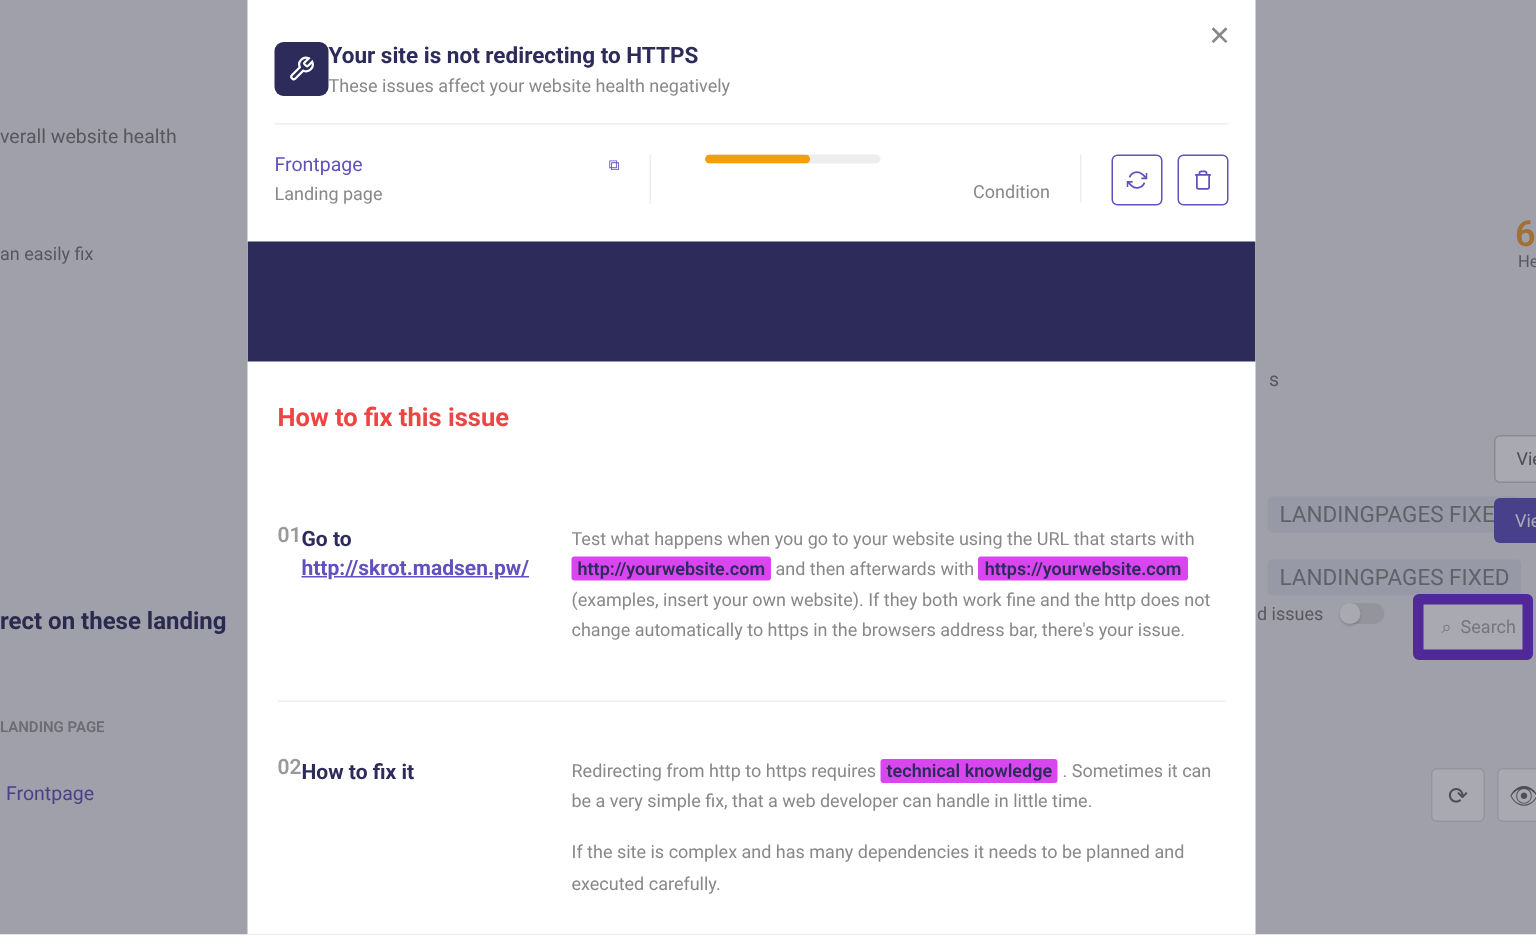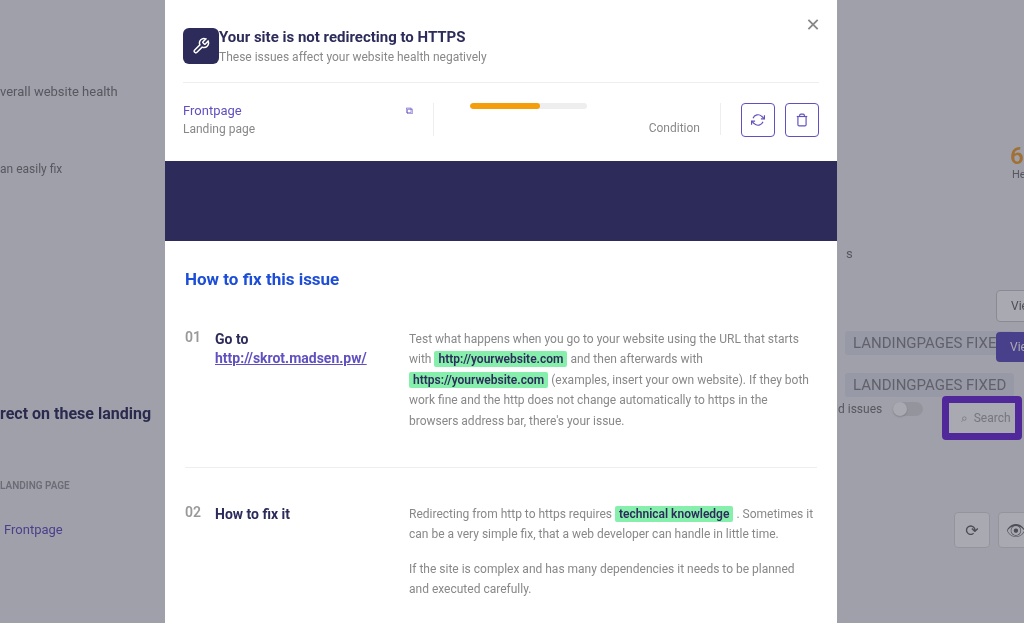--- a/index.html
+++ b/index.html
@@ -226,27 +226,26 @@
     }
     .dark-band {
       height: 80px;
       background: #2c2b5a;
     }
     .content {
       padding: 28px 20px;
     }
     .content h3 {
       font-size: 17px;
-      color: #1d4ed8;
+      color: #ef4444;
       font-weight: 700;
-      margin-bottom: 40px;
+      margin-bottom: 60px;
     }
     .step {
       display: flex;
-      gap: 14px;
       margin-bottom: 36px;
     }
     .step-num {
       color: #999;
       font-size: 14px;
       font-weight: 600;
       flex-shrink: 0;
     }
     .step-title {
       width: 180px;
@@ -263,21 +262,21 @@
       font-weight: 700;
       font-size: 14px;
     }
     .step-body {
       flex: 1;
       color: #888;
       font-size: 12px;
       line-height: 1.7;
     }
     .highlight {
-      background: #86efac;
+      background: #d946ef;
       color: #2c2b5a;
       padding: 1px 4px;
       border-radius: 2px;
       font-weight: 600;
     }
     .step-divider {
       height: 1px;
       background: #eee;
       margin: 0 0 36px 0;
     }

